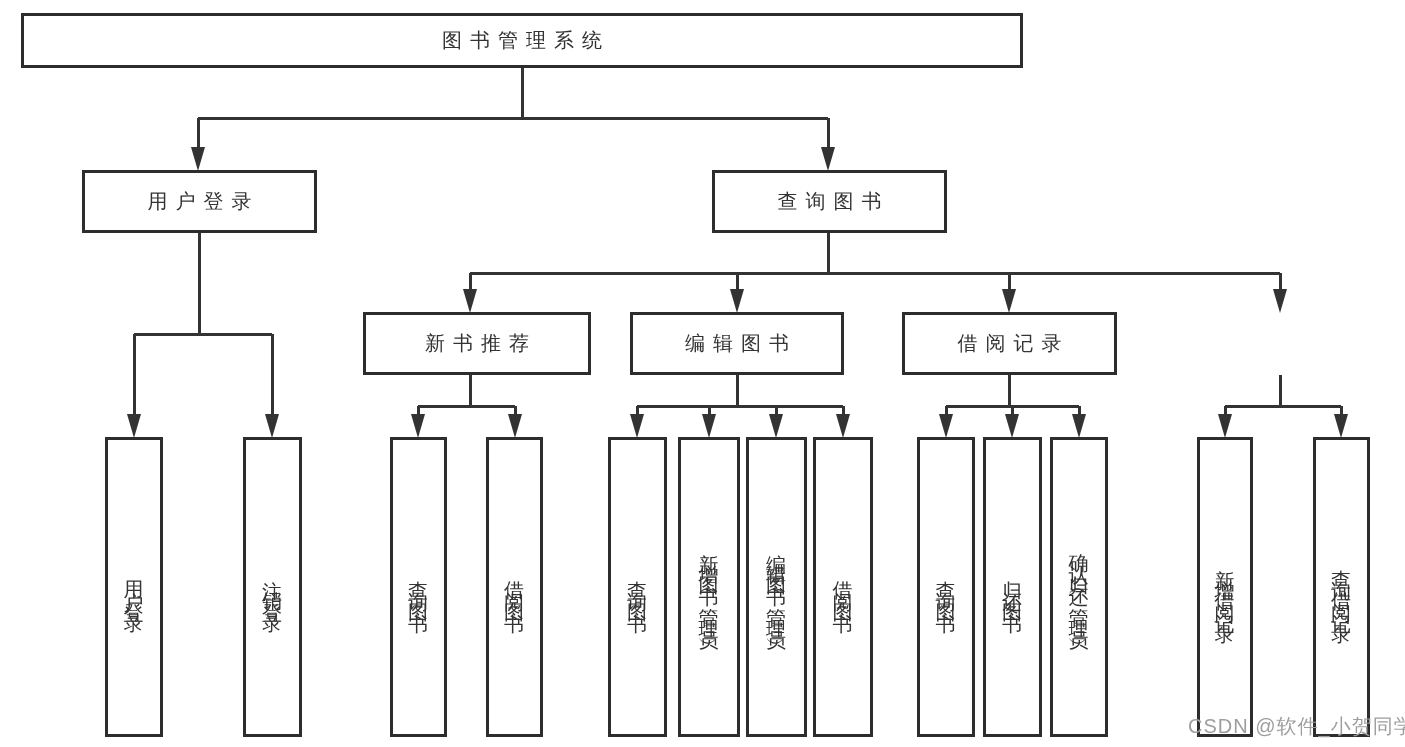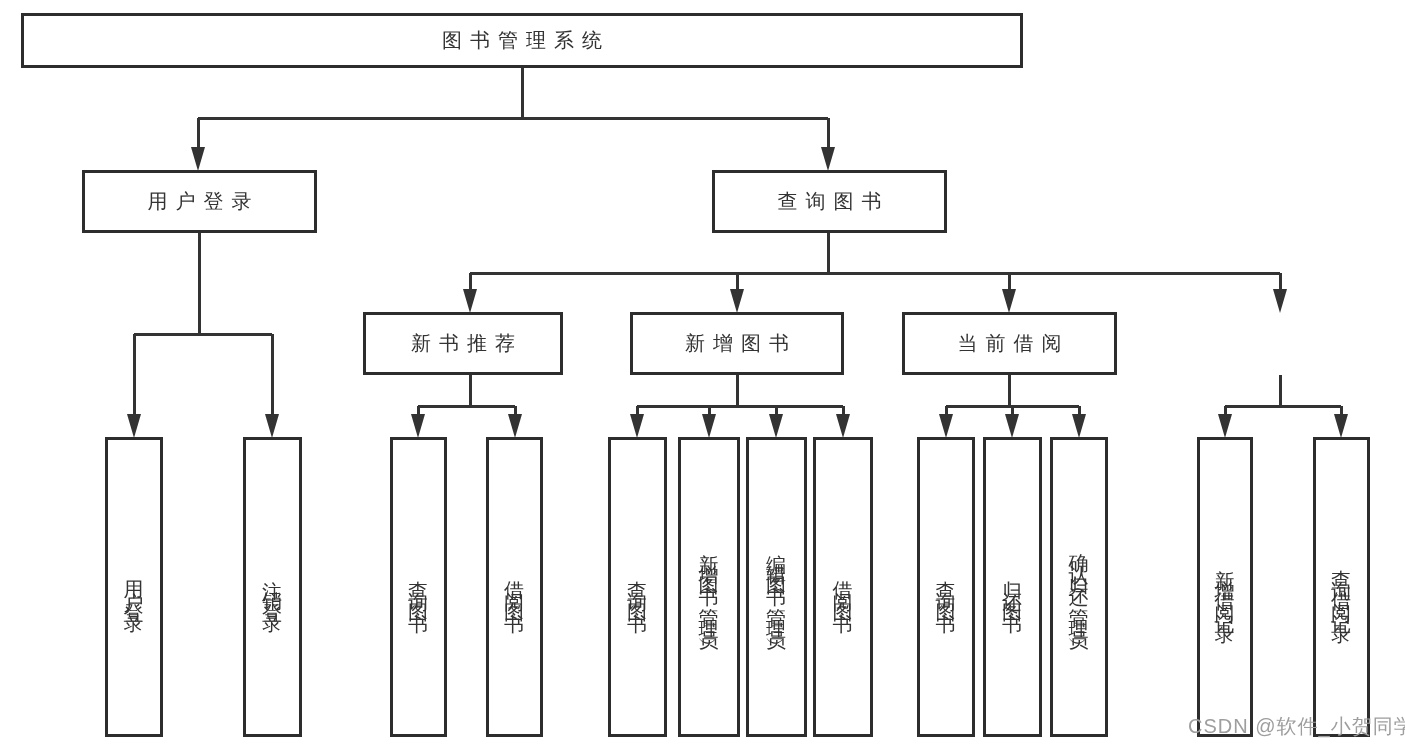--- a/index.html
+++ b/index.html
@@ -78,23 +78,23 @@
       <polygon points="1218,414 1232,414 1225,438"></polygon>
       <polygon points="1334,414 1348,414 1341,438"></polygon>
     </g>
   </svg>
 
   <div class="node h-node" style="left:21px;top:13px;width:1002px;height:55px;">图书管理系统</div>
 
   <div class="node h-node" style="left:82px;top:170px;width:235px;height:63px;">用户登录</div>
   <div class="node h-node" style="left:712px;top:170px;width:235px;height:63px;">查询图书</div>
 
-  <div class="node h-node" style="left:363px;top:312px;width:200px;height:63px;">新书推荐</div>
-  <div class="node h-node" style="left:630px;top:312px;width:214px;height:63px;">新增图书</div>
-  <div class="node h-node" style="left:902px;top:312px;width:215px;height:63px;">当前借阅</div>
+  <div class="node h-node" style="left:363px;top:312px;width:228px;height:63px;">新书推荐</div>
+  <div class="node h-node" style="left:630px;top:312px;width:214px;height:63px;">编辑图书</div>
+  <div class="node h-node" style="left:902px;top:312px;width:215px;height:63px;">借阅记录</div>
 
   <div class="node v-node" style="left:105px;top:437px;width:58px;height:300px;">用户登录</div>
   <div class="node v-node" style="left:243px;top:437px;width:59px;height:300px;">注销登录</div>
 
   <div class="node v-node" style="left:390px;top:437px;width:57px;height:300px;">查询图书</div>
   <div class="node v-node" style="left:486px;top:437px;width:57px;height:300px;">借阅图书</div>
 
   <div class="node v-node" style="left:608px;top:437px;width:59px;height:300px;">查询图书</div>
   <div class="node v-node" style="left:678px;top:437px;width:62px;height:300px;">新增图书（管理员）</div>
   <div class="node v-node" style="left:746px;top:437px;width:61px;height:300px;">编辑图书（管理员）</div>

